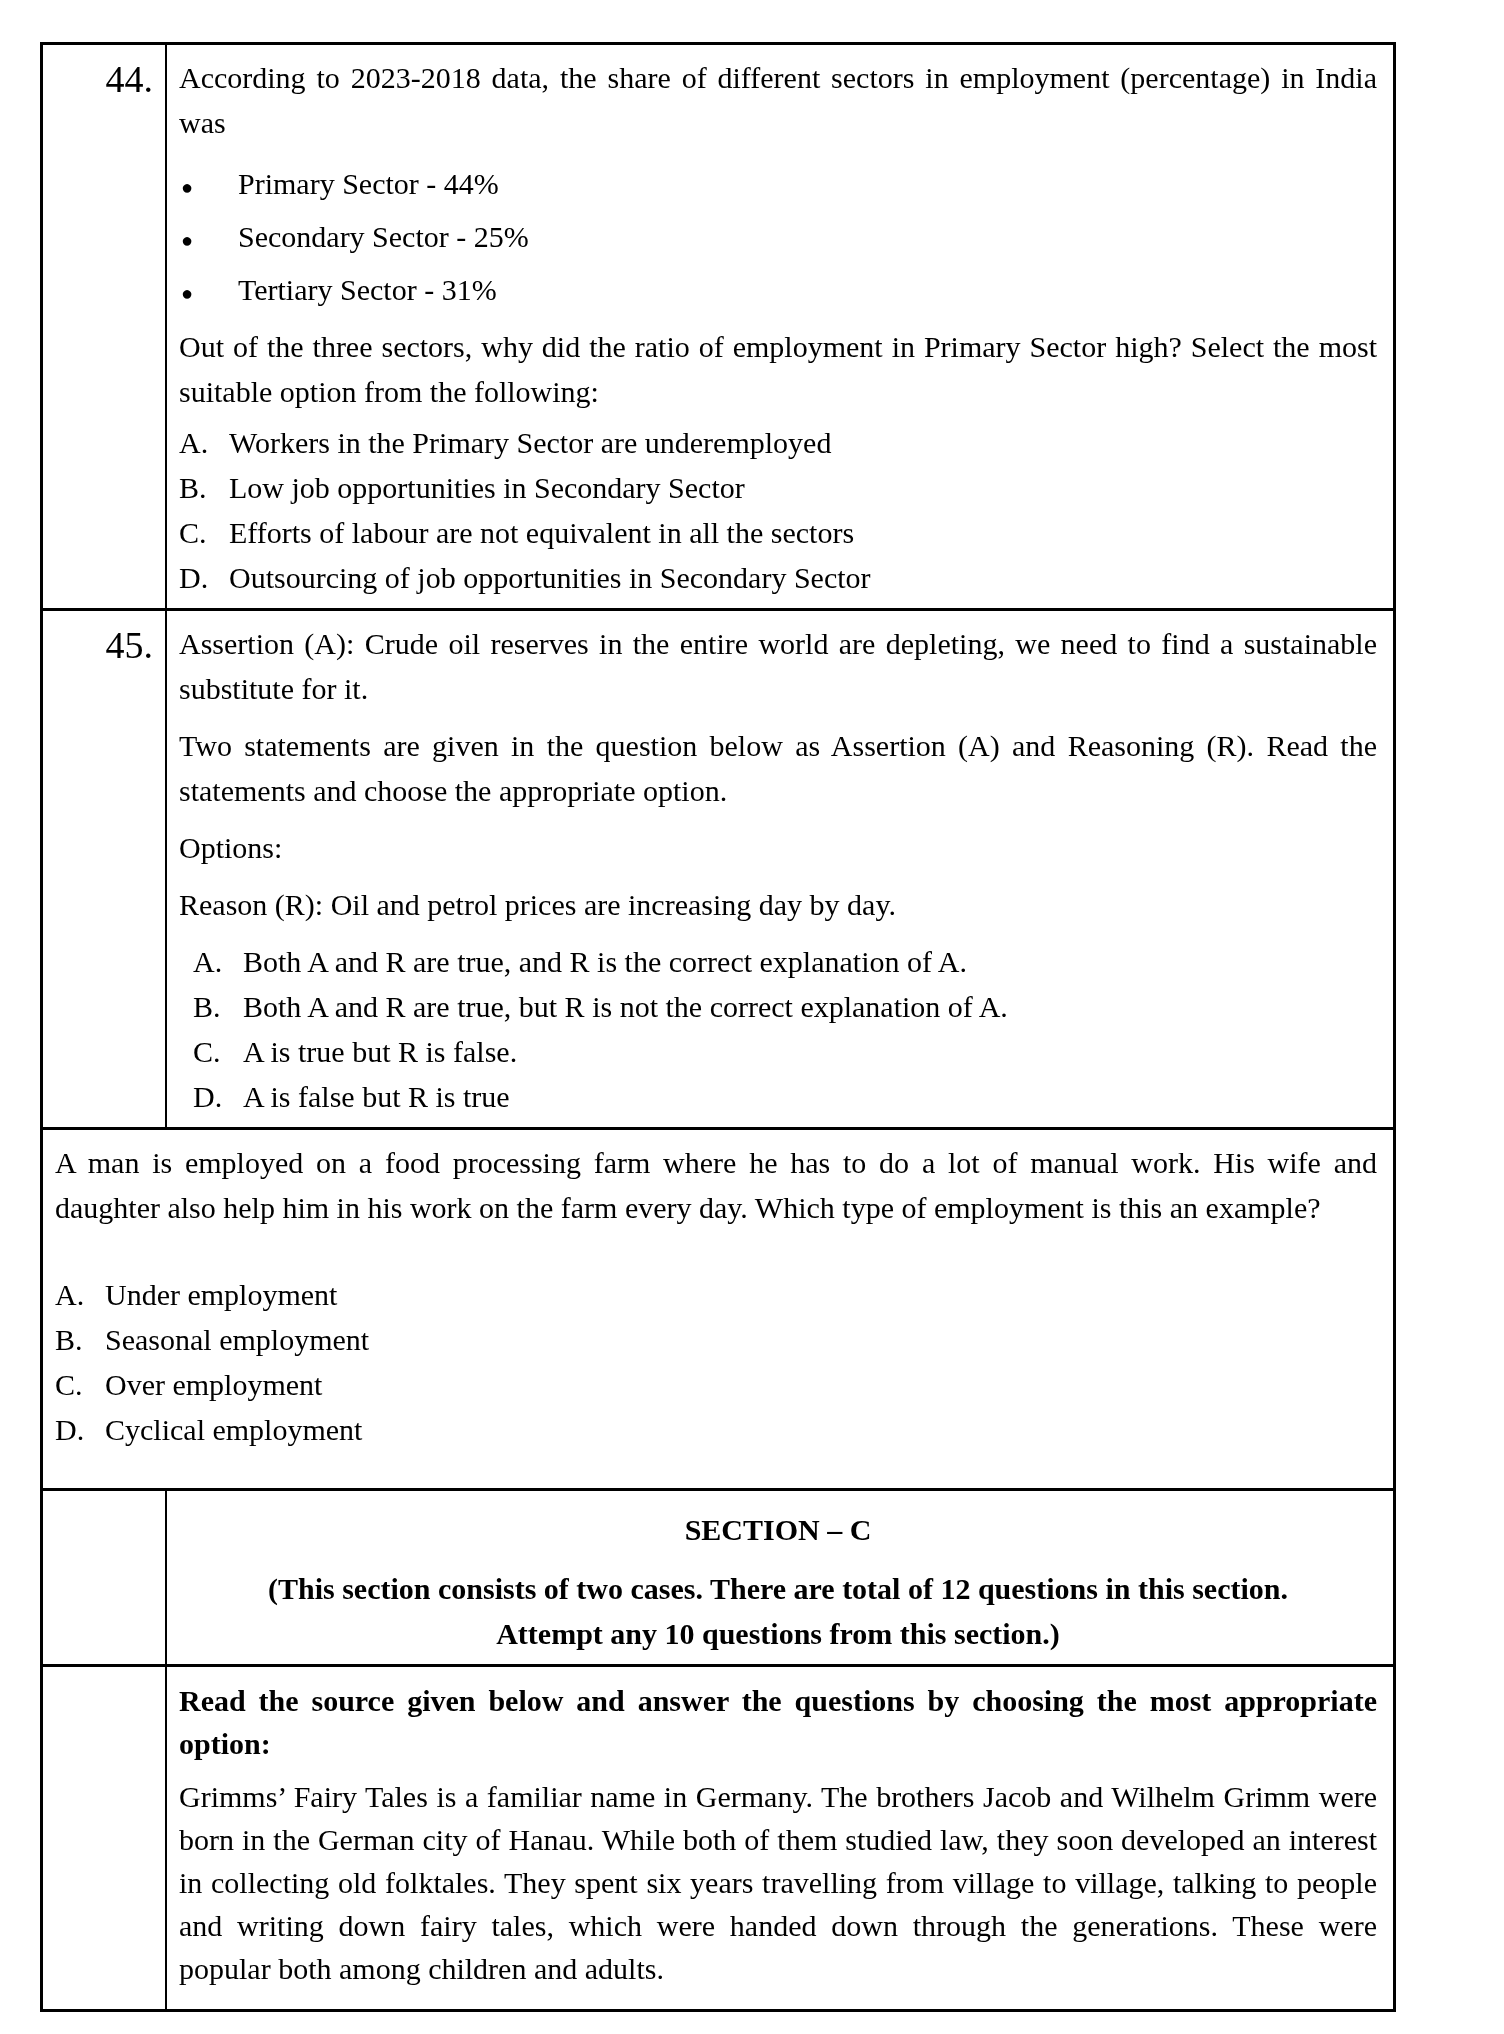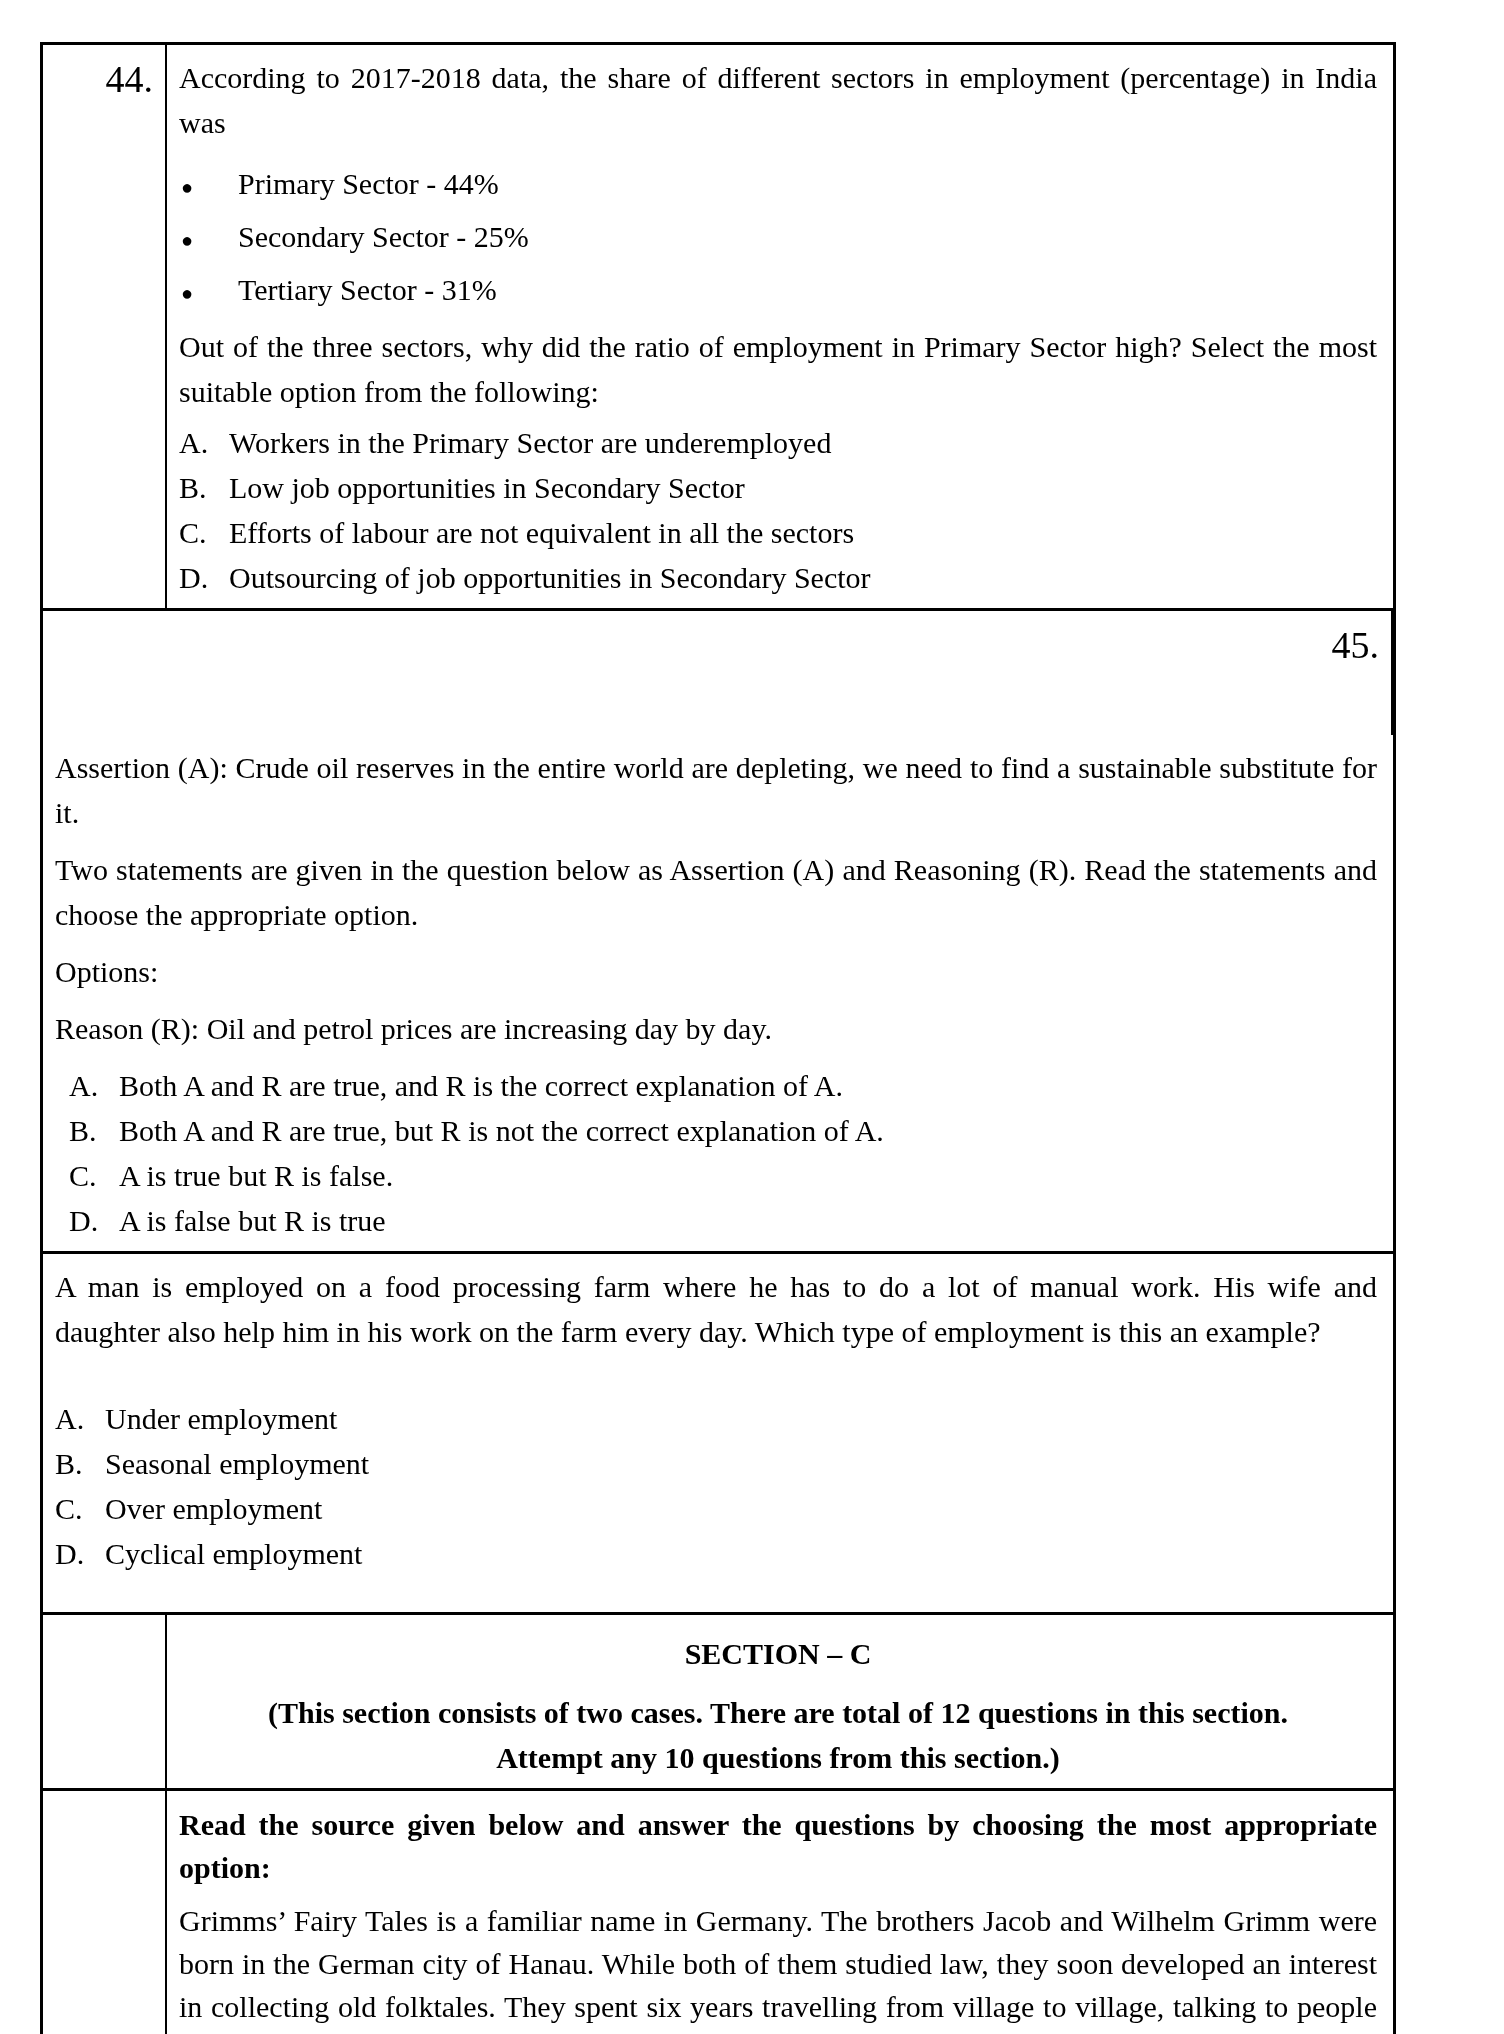--- a/index.html
+++ b/index.html
@@ -23,21 +23,21 @@
     border-right: 2px solid #000;
     text-align: right; padding: 12px 12px 0 0;
     font-size: 38px; line-height: 45px;
   }
   .content-cell {
     flex: 1 1 auto; min-width: 0; box-sizing: border-box;
     padding: 10px 16px 8px 12px;
     font-size: 30px; line-height: 45px;
   }
   .row-q44 { min-height: 558px; }
-  .row-q45 { min-height: 503px; flex-direction: column; }
+  .row-q45 { min-height: 503px; }
   .row-q46 { min-height: 361px; }
   .row-section { min-height: 158px; }
   .row-source { min-height: 345px; }
 
   .para { margin: 0; }
   .justify { text-align: justify; }
   .mb6  { margin-bottom: 6px; }
   .mb12 { margin-bottom: 12px; }
 
   .bullet-list { padding: 8px 0 6px 2px; }
@@ -60,21 +60,21 @@
 </style>
 </head>
 <body>
 
 <div class="page">
   <div class="doc-table">
 
     <section class="row first row-q44">
       <div class="num-cell">44.</div>
       <div class="content-cell">
-        <p class="para justify mb6">According to 2017-2018 data, the share of different sectors in employment (percentage) in India was</p>
+        <p class="para justify mb6">According to 2023-2018 data, the share of different sectors in employment (percentage) in India was</p>
         <div class="bullet-list">
           <div class="bullet-line">
             <span class="bullet-glyph">●</span>
             <span class="bullet-text">Primary Sector - 44%</span>
           </div>
           <div class="bullet-line">
             <span class="bullet-glyph">●</span>
             <span class="bullet-text">Secondary Sector - 25%</span>
           </div>
           <div class="bullet-line">

